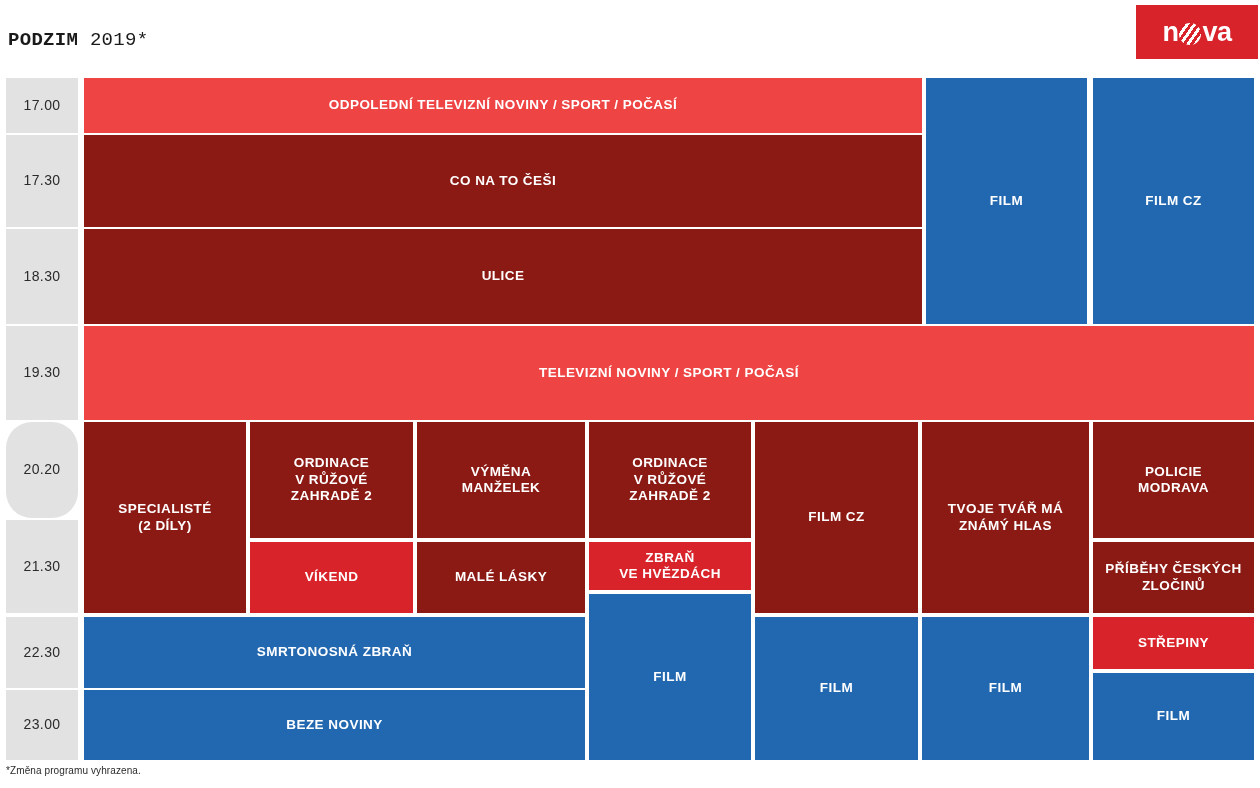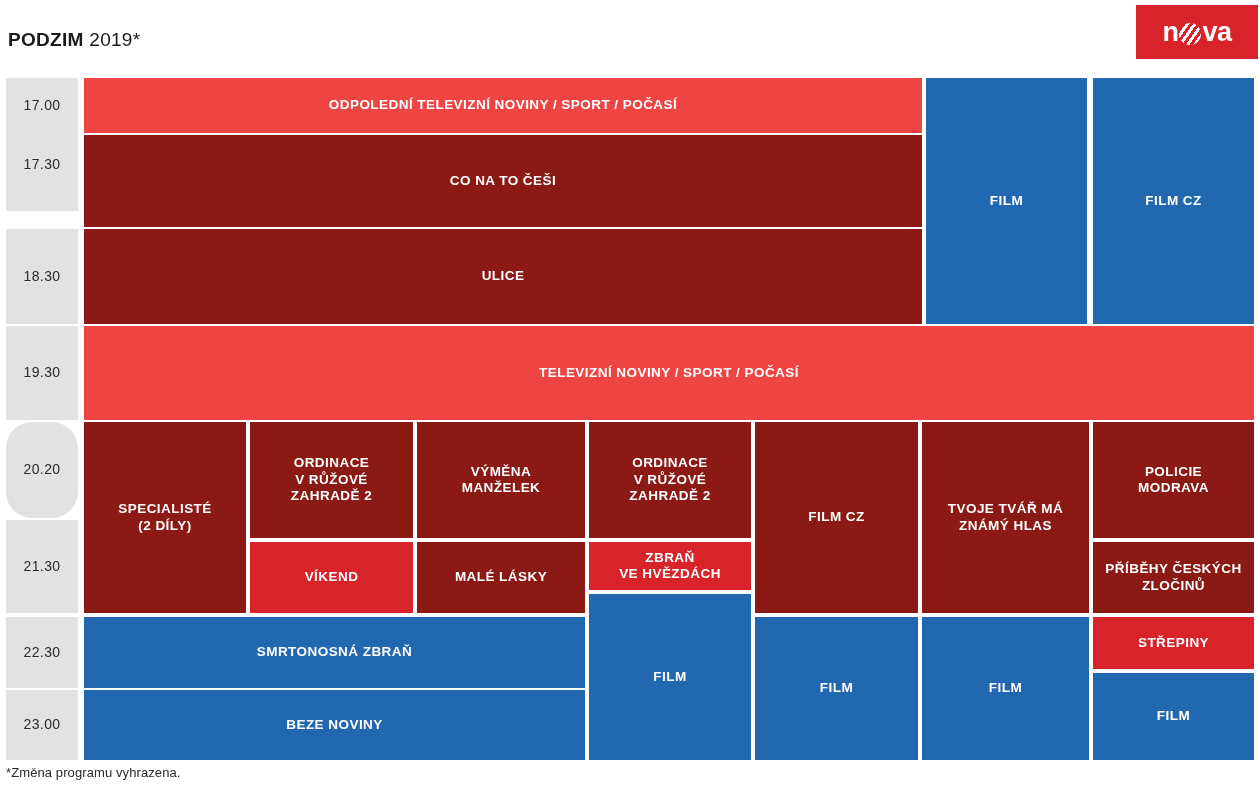--- a/index.html
+++ b/index.html
@@ -9,20 +9,21 @@
     font-family: "Liberation Sans", sans-serif;
     overflow: hidden;
   }
   #root { position: relative; width: 1260px; height: 788px; }
 
   
   .page-title {
     position: absolute; left: 8px; top: 29px;
     font-size: 19px; letter-spacing: .3px; color: #1a1a1a;
     white-space: nowrap;
+    font-family: Liberation Mono, monospace;
   }
   .page-title .t-strong { font-weight: 700; }
   .page-title .t-light  { font-weight: 400; }
 
   .logo {
     position: absolute; right: 2px; top: 5px;
     width: 122px; height: 54px;
     background: #D8232A;
     display: flex; align-items: center; justify-content: center;
   }
@@ -65,21 +66,21 @@
     letter-spacing: .4px;
   }
   .cell.news   { background: #ef4444; }   
   .cell.show   { background: #8B1A14; }   
   .cell.acq    { background: #D8232A; }   
   .cell.film   { background: #2268B0; }   
 
   
   .footnote {
     position: absolute; left: 6px; top: 765px;
-    font-size: 13px; color: #2b2b2b; font-weight: 400;
+    font-size: 10px; color: #2b2b2b; font-weight: 400;
     letter-spacing: .1px;
   }
 </style>
 </head>
 <body>
 
 <div id="root">
 
   <div class="page-title">
     <span class="t-strong">PODZIM</span><span class="t-light"> 2019*</span>
@@ -89,21 +90,21 @@
     <span class="logo-word">
       <span>n</span>
       <span class="logo-o"></span>
       <span>va</span>
     </span>
   </div>
 
   <div class="grid">
 
     <div class="cell time" style="left:6px;  top:78px;  width:72px;  height:55px;">17.00</div>
-    <div class="cell time" style="left:6px;  top:119px; width:72px;  height:92px;">17.30</div>
+    <div class="cell time" style="left:6px;  top:135px; width:72px;  height:92px;">17.30</div>
     <div class="cell time" style="left:6px;  top:229px; width:72px;  height:95px;">18.30</div>
     <div class="cell time" style="left:6px;  top:326px; width:72px;  height:94px;">19.30</div>
     <div class="cell time" style="left:6px;  top:422px; width:72px;  height:96px;border-radius:26px;">20.20</div>
     <div class="cell time" style="left:6px;  top:520px; width:72px;  height:93px;">21.30</div>
     <div class="cell time" style="left:6px;  top:617px; width:72px;  height:71px;">22.30</div>
     <div class="cell time" style="left:6px;  top:690px; width:72px;  height:70px;">23.00</div>
 
     <div class="cell news" style="left:84px; top:78px;  width:838px; height:55px;">ODPOLEDNÍ TELEVIZNÍ NOVINY / SPORT / POČASÍ</div>
 
     <div class="cell show" style="left:84px; top:135px; width:838px; height:92px;">CO NA TO ČEŠI</div>

